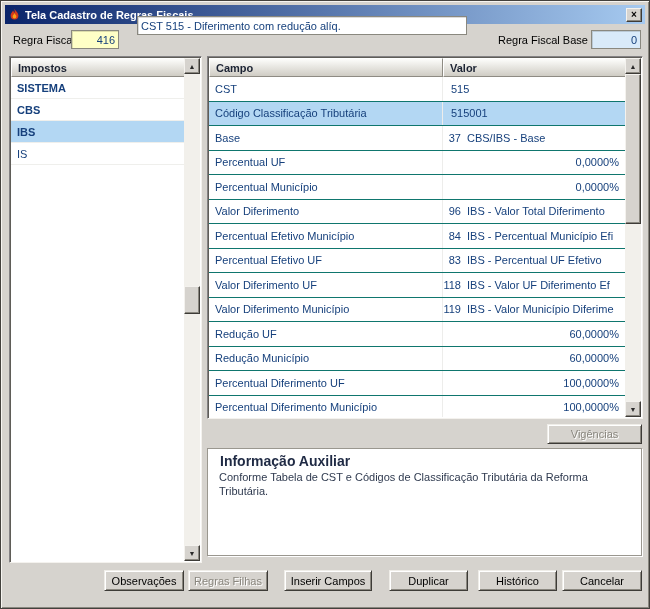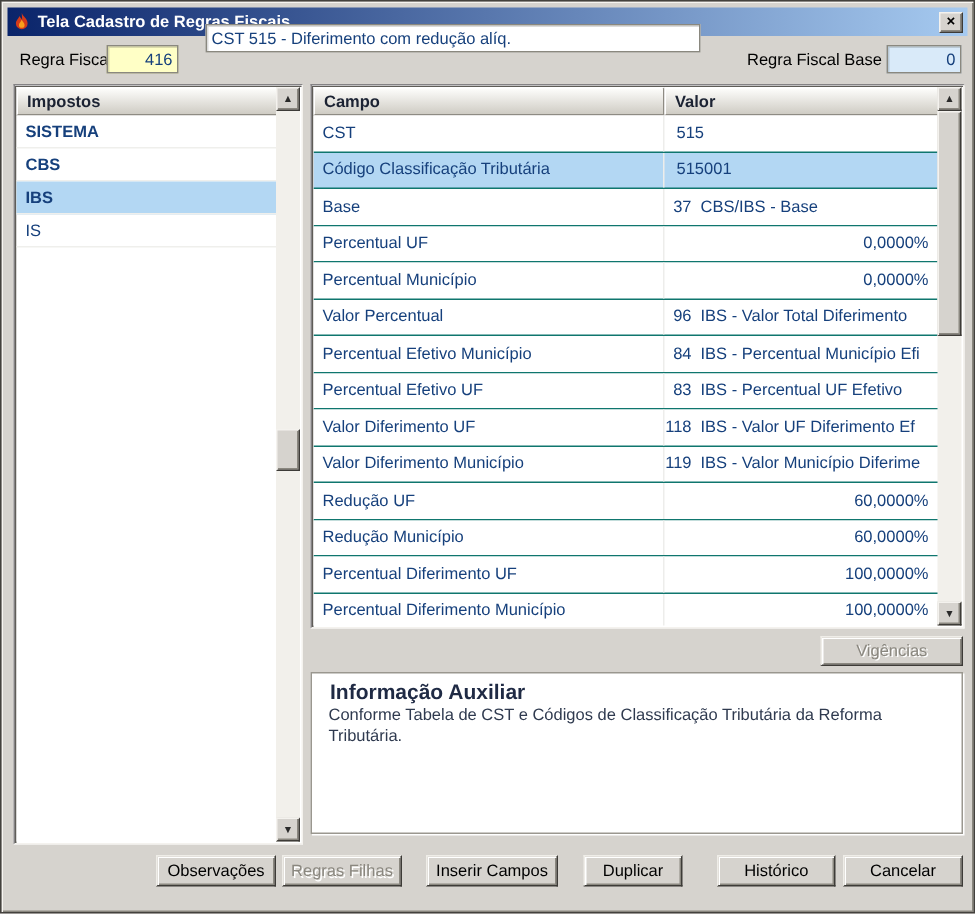--- a/index.html
+++ b/index.html
@@ -116,21 +116,21 @@
     display:flex; align-items:center; justify-content:center;
     font-size:11px; color:#000; cursor:pointer; padding:0 4px; white-space:nowrap;
   }
   .btn.disabled { color:#8a877f; text-shadow:1px 1px 0 #ffffff; cursor:default; }
 
   #btn-vigencias { left:546px; top:423px; width:95px; height:20px; }
 
   #btn-observacoes   { left:103px; width:80px; }
   #btn-regras-filhas { left:187px; width:80px; }
   #btn-inserir       { left:283px; width:88px; }
-  #btn-duplicar      { left:388px; width:66px; }
+  #btn-duplicar      { left:388px; width:79px; }
   #btn-historico     { left:477px; width:79px; }
   #btn-cancelar      { left:561px; width:80px; }
   .footer { position:absolute; left:0; top:569px; width:650px; height:21px; }
   .footer .btn { top:0; }
 
   
   .groupbox {
     position:absolute; left:206px; top:447px; width:435px; height:108px;
     background:#fff; border:1px solid #9a978f;
     box-shadow: 1px 1px 0 #ffffff, inset 1px 1px 0 #ffffff;
@@ -224,21 +224,21 @@
     </div>
   </div>
         <div class="grid-row al-right">
     <div class="cell-campo">Percentual Município</div>
     <div class="cell-valor">
       <span class="num">0,0000%</span>
       <span class="desc"></span>
     </div>
   </div>
         <div class="grid-row al-numdesc">
-    <div class="cell-campo">Valor Percentual</div>
+    <div class="cell-campo">Valor Diferimento</div>
     <div class="cell-valor">
       <span class="num">96</span>
       <span class="desc">IBS - Valor Total Diferimento</span>
     </div>
   </div>
         <div class="grid-row al-numdesc">
     <div class="cell-campo">Percentual Efetivo Município</div>
     <div class="cell-valor">
       <span class="num">84</span>
       <span class="desc">IBS - Percentual Município Efi</span>

